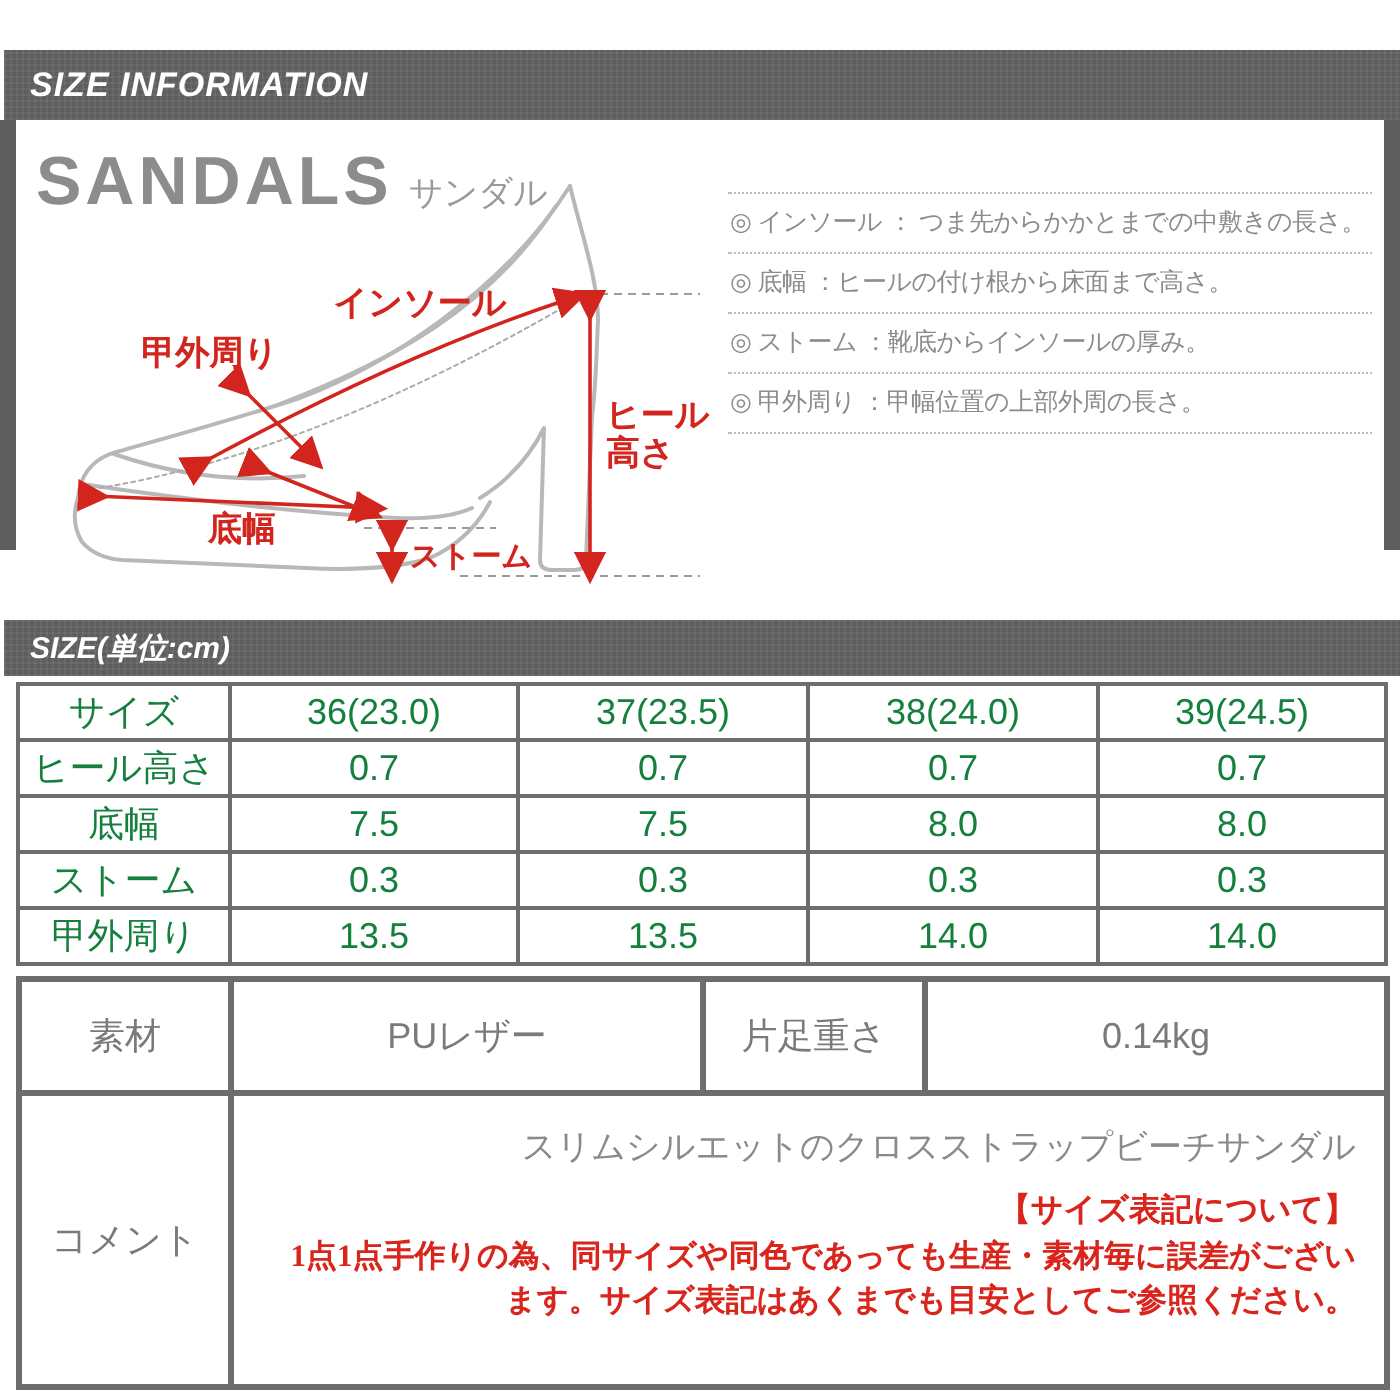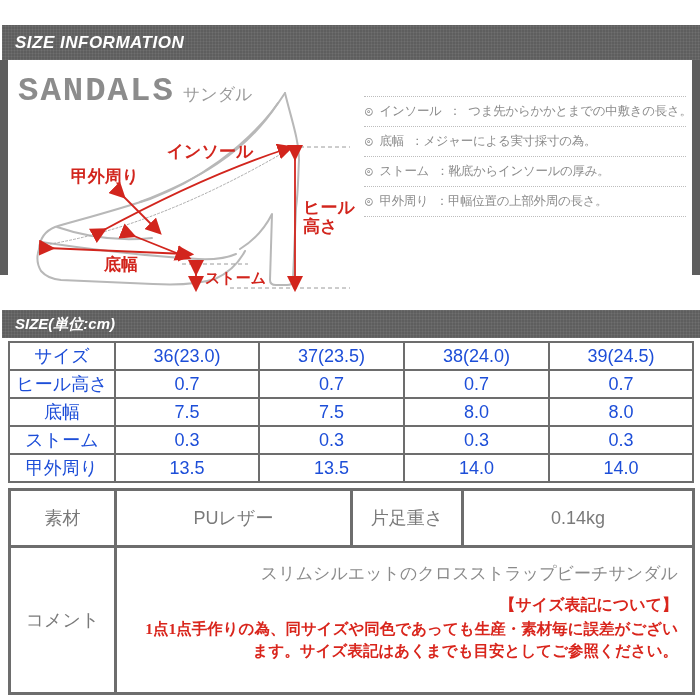--- a/index.html
+++ b/index.html
@@ -15,21 +15,21 @@
     background-image:
       repeating-linear-gradient(90deg, rgba(255,255,255,.06) 0 1px, transparent 1px 3px),
       repeating-linear-gradient(0deg, rgba(255,255,255,.05) 0 1px, transparent 1px 3px);
     color:#fff;font-style:italic;display:flex;align-items:center;
   }
   .top-bar{top:25px;height:35px;font-size:17px;font-weight:600;padding-left:13px;letter-spacing:.5px;}
   .size-bar{top:310px;height:28px;font-size:15px;font-weight:600;padding-left:13px;}
   
   .upper{
     position:absolute;top:60px;left:0;width:700px;height:215px;box-sizing:border-box;
-    border-left:8px solid #5e5e5e;border-right:8px solid #5e5e5e;background:#fff;font-family:Liberation Mono, monospace;
+    border-left:8px solid #5e5e5e;border-right:8px solid #5e5e5e;background:#fff;
   }
   .heading{position:absolute;top:12px;left:10px;white-space:nowrap;}
   .heading .main{
     font-size:34px;font-weight:bold;color:#8c8c8c;letter-spacing:2px;
   }
   .heading .sub{font-size:17px;color:#9a9a9a;margin-left:8px;}
   .diagram{position:absolute;top:26px;left:0;}
   .diagram text{font-weight:bold;fill:#d2251d;}
   
   .legend{position:absolute;top:36px;right:6px;width:322px;}
@@ -40,21 +40,21 @@
   }
   .legend-item:first-child{border-top:1px dotted #bdbdbd;}
   .legend-note{
     padding-top:9px;font-size:15px;font-weight:bold;color:#d9251c;line-height:1.4;
   }
   
   table{border-collapse:collapse;table-layout:fixed;background:#fff;}
   .size-table{position:absolute;top:341px;left:8px;width:684px;}
   .size-table td{
     border:2px solid #6d6d6d;height:26px;text-align:center;vertical-align:middle;
-    font-size:18px;color:#1d4ed8;padding:0;
+    font-size:18px;color:#15803d;padding:0;
   }
   .detail-table{position:absolute;top:488px;left:8px;width:684px;}
   .detail-table td{
     border:3px solid #6d6d6d;text-align:center;vertical-align:middle;
     font-size:18px;color:#7a7a7a;padding:0;
   }
   .detail-table .row-material td{height:54px;}
   .detail-table .comment-cell{
     text-align:right;vertical-align:top;padding:14px 14px 12px 16px;height:118px;
   }
@@ -111,21 +111,21 @@
     <text x="202" y="71" font-size="17" text-anchor="middle">インソール</text>
     <text x="97" y="96" font-size="17" text-anchor="middle">甲外周り</text>
     <text x="295" y="127" font-size="17">ヒール</text>
     <text x="295" y="146" font-size="17">高さ</text>
     <text x="113" y="184" font-size="17" text-anchor="middle">底幅</text>
     <text x="197" y="197" font-size="15">ストーム</text>
   </svg>
 
   <div class="legend">
     <div class="legend-item"><span>◎ </span><span>インソール ： つま先からかかとまでの中敷きの長さ。</span></div>
-    <div class="legend-item"><span>◎ </span><span>底幅 ：メジャーによる実寸採寸の為。</span></div>
+    <div class="legend-item"><span>◎ </span><span>底幅 ：ヒールの付け根から床面まで高さ。</span></div>
     <div class="legend-item"><span>◎ </span><span>ストーム ：靴底からインソールの厚み。</span></div>
     <div class="legend-item"><span>◎ </span><span>甲外周り ：甲幅位置の上部外周の長さ。</span></div>
   </div>
 </div>
 
 <div class="bar size-bar">
   <span>SIZE(単位:cm)</span>
 </div>
 
 <table class="size-table">

